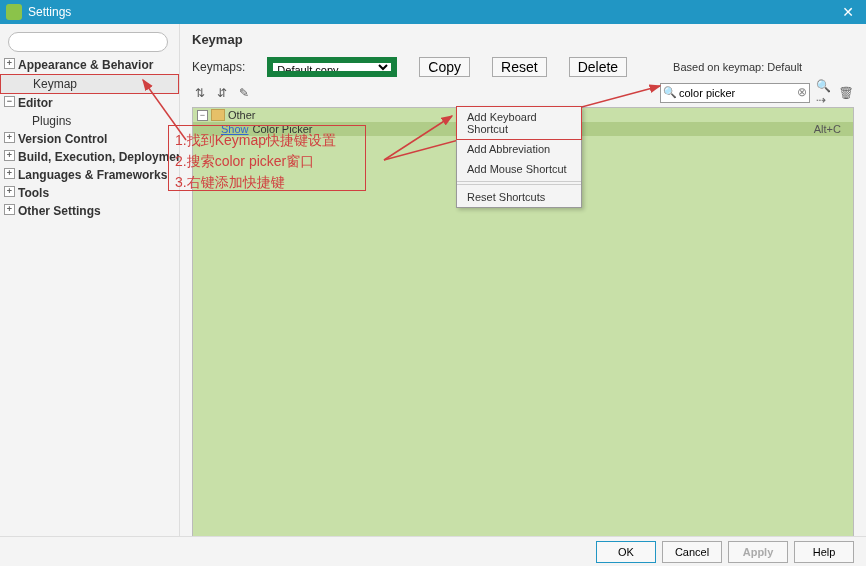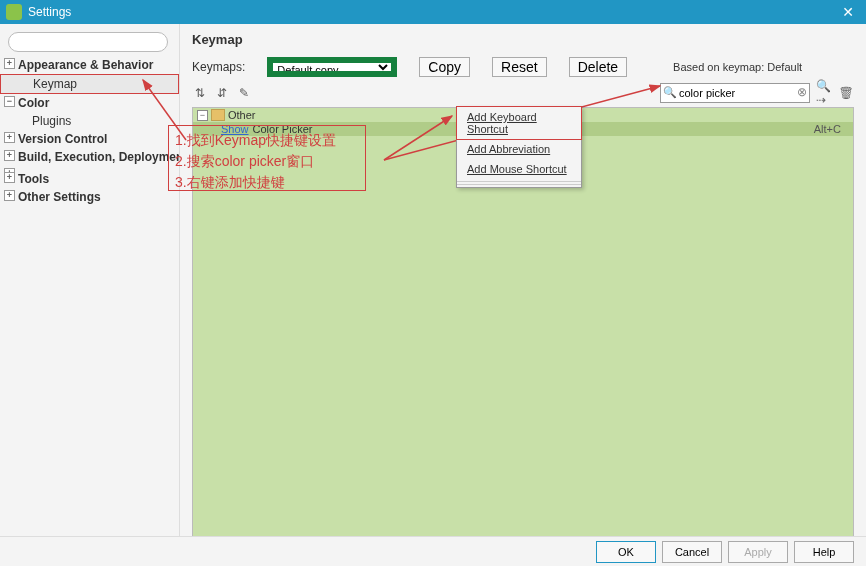--- a/index.html
+++ b/index.html
@@ -34,51 +34,51 @@
 .filter-ic { width: 16px; height: 16px; cursor: pointer; color: #666; display: inline-flex; align-items: center; justify-content: center; }
 .tree-panel { background: #c8e0a8; border: 1px solid #bbb; height: 432px; overflow: auto; position: relative; }
 .tp-row { padding: 1px 4px; display: flex; align-items: center; font-size: 11px; }
 .tp-row .exp { width: 11px; height: 11px; border: 1px solid #888; background: #fff; text-align: center; line-height: 9px; font-size: 9px; margin-right: 3px; color: #666; }
 .tp-row .folder-ic { width: 14px; height: 12px; background: #e6c068; border: 1px solid #c0a050; margin-right: 3px; }
 .tp-row.sel { background: #b0cc88; }
 .tp-row.sub2 { padding-left: 28px; }
 .tp-row .lbl-blue { color: #3366cc; margin-right: 4px; text-decoration: underline; }
 .tp-row .shortcut { margin-left: auto; color: #555; padding-right: 8px; text-align: center; }
 .context-menu { position: absolute; left: 456px; top: 106px; width: 126px; background: #f4f4f4; border: 1px solid #999; box-shadow: 2px 2px 4px rgba(0,0,0,0.2); z-index: 20; }
-.cm-item { padding: 4px 10px; font-size: 11px; cursor: pointer; text-decoration: underline; }
+.cm-item { padding: 4px 10px; font-size: 11px; cursor: pointer; }
 .cm-item.hilite { border: 1px solid #d04040; margin: -1px; }
 .cm-sep { height: 1px; background: #ccc; margin: 2px 0; }
 .anno-box { position: absolute; left: 168px; top: 125px; width: 198px; height: 66px; border: 1px solid #d04040; color: #d04040; font-size: 14px; padding: 4px 6px; z-index: 15; background: transparent; line-height: 1.5; }
 .footer { position: absolute; bottom: 0; left: 0; right: 0; height: 30px; background: #f4f4f4; border-top: 1px solid #ddd; display: flex; align-items: center; justify-content: flex-end; gap: 6px; padding: 0 12px; }
 .footer .btn { width: 60px; height: 22px; border: 1px solid #aaa; background: #f8f8f8; font-size: 11px; cursor: pointer; }
 .footer .btn.primary { border: 1px solid #2196c4; }
-.footer .btn.disabled { color: #aaa; }
+.footer .btn.disabled { color: #aaa; font-weight: bold; }
 svg.arrow { position: absolute; z-index: 16; pointer-events: none; }
 </style>
 </head>
 <body>
 
 <div class="titlebar">
   <span class="logo"></span>
   <span class="title">Settings</span>
   <span class="close">✕</span>
 </div>
 
 <div class="main">
   <div class="sidebar">
     <div class="search-row">
       <input class="searchbox" type="text" placeholder="" style="">
     </div>
     <div class="tree-item top"><span class="expander">+</span><span>Appearance &amp; Behavior</span></div>
     <div class="tree-item sub selected keymap-hilite"><span>Keymap</span></div>
-    <div class="tree-item top"><span class="expander">−</span><span>Color</span></div>
+    <div class="tree-item top"><span class="expander">−</span><span>Editor</span></div>
     <div class="tree-item sub"><span>Plugins</span></div>
     <div class="tree-item top"><span class="expander">+</span><span>Version Control</span></div>
     <div class="tree-item top"><span class="expander">+</span><span>Build, Execution, Deployment</span></div>
-    <div class="tree-item top"><span class="expander">+</span></div>
+    <div class="tree-item top"><span class="expander">+</span><span>Languages &amp; Frameworks</span></div>
     <div class="tree-item top"><span class="expander">+</span><span>Tools</span></div>
     <div class="tree-item top"><span class="expander">+</span><span>Other Settings</span></div>
   </div>
 
   <div class="content">
     <div class="page-title">Keymap</div>
 
     <div class="keymap-row">
       <span>Keymaps:</span>
       <select class="keymap-select">
@@ -118,20 +118,21 @@
     </div>
   </div>
 </div>
 
 <div class="context-menu">
   <div class="cm-item hilite">Add Keyboard Shortcut</div>
   <div class="cm-item">Add Abbreviation</div>
   <div class="cm-item">Add Mouse Shortcut</div>
   <div class="cm-sep"></div>
   <div class="cm-sep"></div>
+  <div class="cm-item">Reset Shortcuts</div>
 </div>
 
 <div class="anno-box">
   <div>1.找到Keymap快捷键设置</div>
   <div>2.搜索color picker窗口</div>
   <div>3.右键添加快捷键</div>
 </div>
 
 <svg class="arrow" style="left:0;top:0;width:866px;height:566px">
   <defs>

